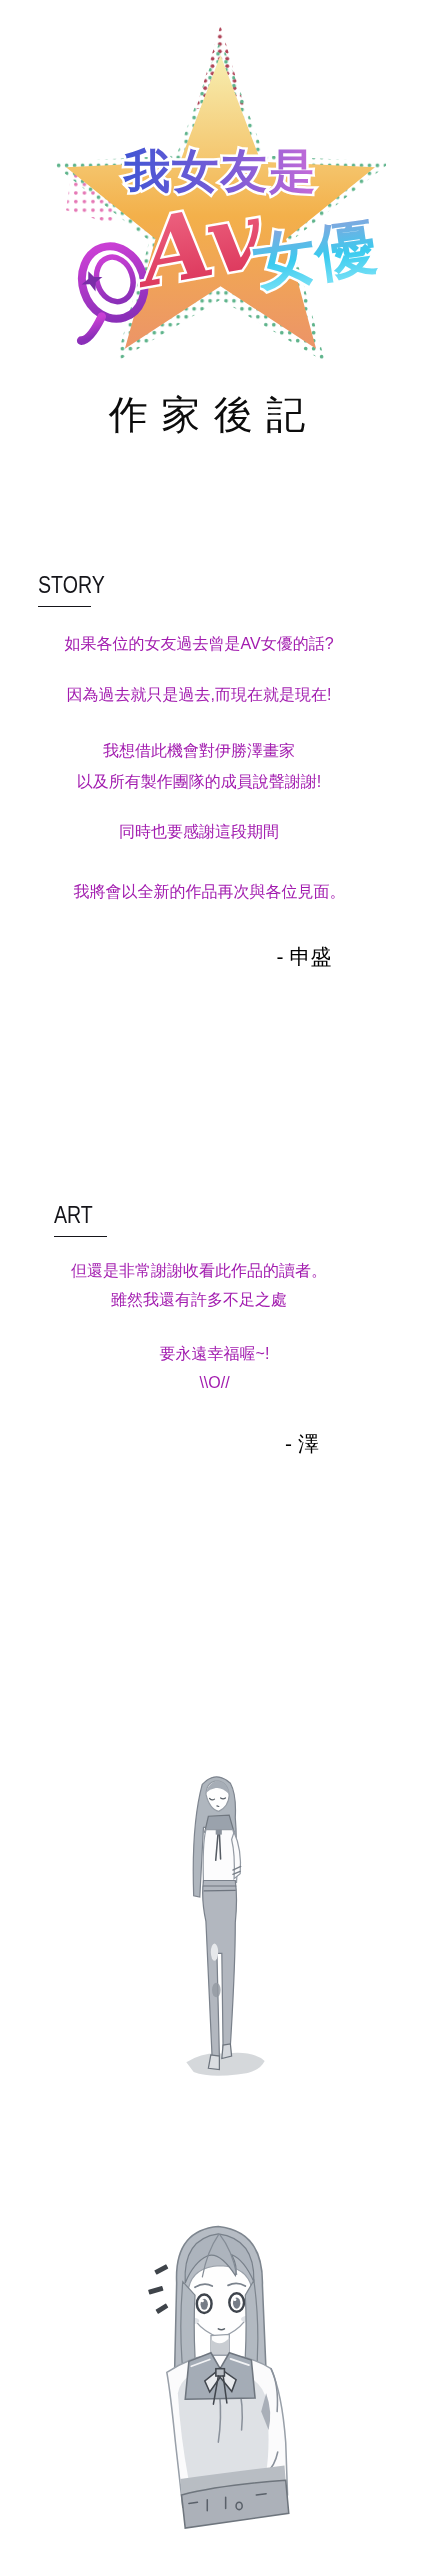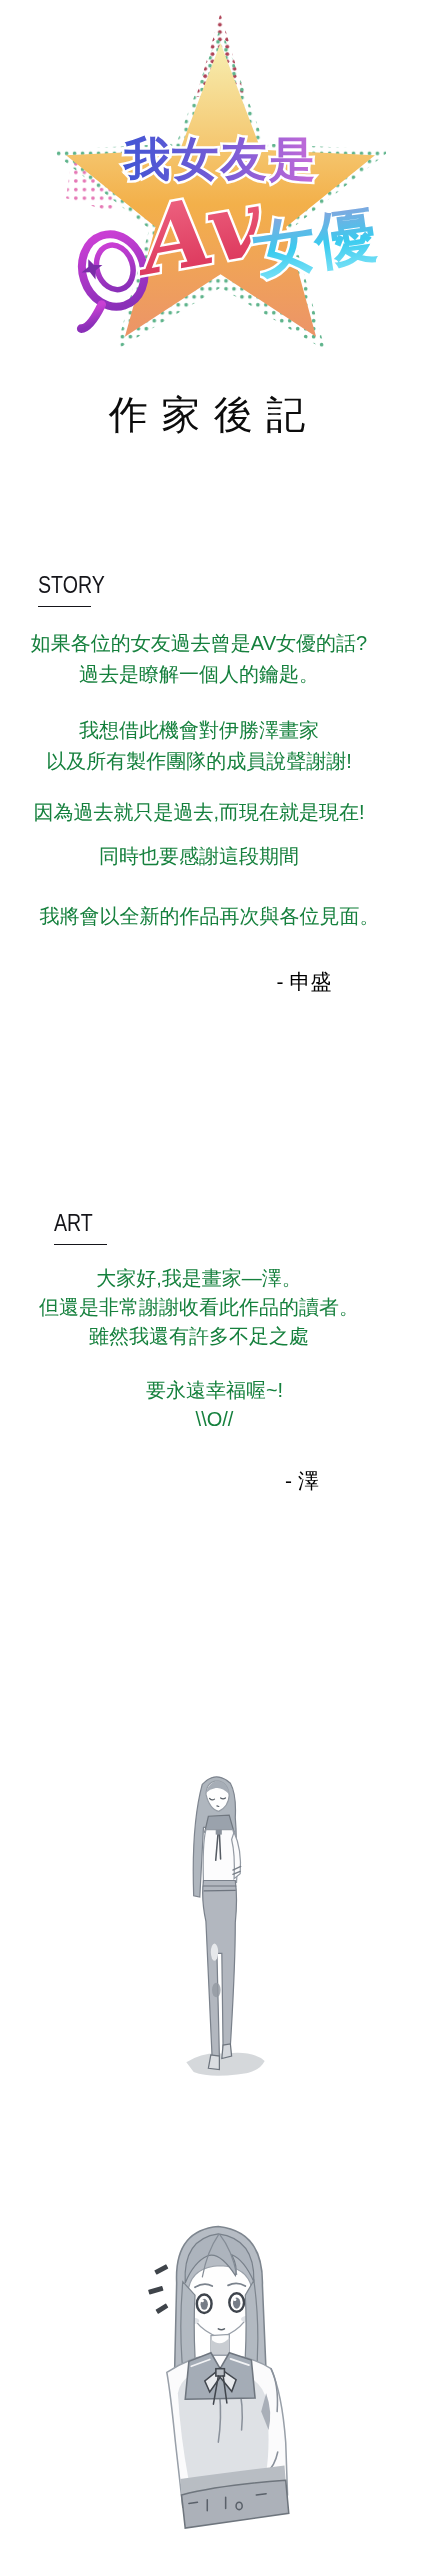--- a/index.html
+++ b/index.html
@@ -1,35 +1,35 @@
 <!DOCTYPE html>
 <html style="font-size:9.8px"><head>
 <meta charset="utf-8">
 <style>
   html,body{margin:0;padding:0;background:#ffffff;}
   .page{position:relative;width:442px;height:2576px;background:#ffffff;overflow:hidden;
         font-family:"Liberation Sans","DejaVu Sans",sans-serif;color:#000;}
-  .logo-wrap{position:absolute;left:55px;top:14px;width:331px;height:353px;}
+  .logo-wrap{position:absolute;left:55px;top:26px;width:331px;height:353px;}
   .main-title{position:absolute;top:388px;left:0;width:414px;margin:0;text-align:center;
         font-size:39px;font-weight:500;letter-spacing:13.5px;text-indent:13.5px;color:#0c0c0c;}
   .section{position:absolute;left:0;width:398px;}
   .section-story{top:572px;}
-  .section-art{top:1202px;margin-top:8px;}
+  .section-art{top:1202px;}
   .section-label{font-size:24.5px;font-weight:500;color:#15151a;line-height:26px;
         transform:scaleX(.8);transform-origin:left center;margin:0;}
   .section-story .section-label{margin-left:38px;}
   .section-art .section-label{margin-left:54px;}
   .rule{height:0;border-top:1.8px solid #15151a;width:53px;margin-top:8px;}
   .section-story .rule{margin-left:38px;}
   .section-art .rule{margin-left:54px;}
-  .para{margin:0;text-align:center;font-size:20px;line-height:31px;color:#15803d;}
+  .para{margin:0;text-align:center;font-size:16px;line-height:31px;color:#a21caf;}
   .section-art .para{line-height:29px;}
   .line{display:block;}
   .s-p1{margin-top:21px;} .s-p2{margin-top:20px;} .s-p3{margin-top:24.5px;}
-  .s-p4{margin-top:13px;} .s-p5{margin-top:29px;padding-left:21px;}
+  .s-p4{margin-top:19px;} .s-p5{margin-top:29px;padding-left:21px;}
   .a-p1{margin-top:19px;} .a-p2{margin-top:25px;padding-left:31px;}
   .signature{margin:0;text-align:center;font-size:21px;line-height:31px;position:relative;}
   .section-story .signature{margin-top:34px;left:105px;}
   .section-art .signature{margin-top:31px;left:103px;}
   .girl1{position:absolute;left:179px;top:1768px;width:93px;height:318px;}
   .girl2{position:absolute;left:146px;top:2208px;width:144px;height:322px;}
 </style>
 </head>
 <body>
 
@@ -92,44 +92,42 @@
   </div>
 
   <h1 class="main-title">作家後記</h1>
 
   <div class="section section-story">
     <p class="section-label">STORY</p>
     <div class="rule"></div>
 
     <p class="para s-p1">
       <span class="line">如果各位的女友過去曾是AV女優的話?</span>
-      <span class="line">過去是瞭解一個人的鑰匙。</span>
+    </p>
+    <p class="para s-p2">
+      <span class="line">因為過去就只是過去,而現在就是現在!</span>
     </p>
     <p class="para s-p3">
       <span class="line">我想借此機會對伊勝澤畫家</span>
       <span class="line">以及所有製作團隊的成員說聲謝謝!</span>
     </p>
-    <p class="para s-p2">
-      <span class="line">因為過去就只是過去,而現在就是現在!</span>
-    </p>
     <p class="para s-p4">
       <span class="line">同時也要感謝這段期間</span>
     </p>
     <p class="para s-p5">
       <span class="line">我將會以全新的作品再次與各位見面。</span>
     </p>
     <p class="signature">- 申盛</p>
   </div>
 
   <div class="section section-art">
     <p class="section-label">ART</p>
     <div class="rule"></div>
 
     <p class="para a-p1">
-      <span class="line">大家好,我是畫家—澤。</span>
       <span class="line">但還是非常謝謝收看此作品的讀者。</span>
       <span class="line">雖然我還有許多不足之處</span>
     </p>
     <p class="para a-p2">
       <span class="line">要永遠幸福喔~!</span>
       <span class="line">\\O//</span>
     </p>
     <p class="signature">- 澤</p>
   </div>
 

